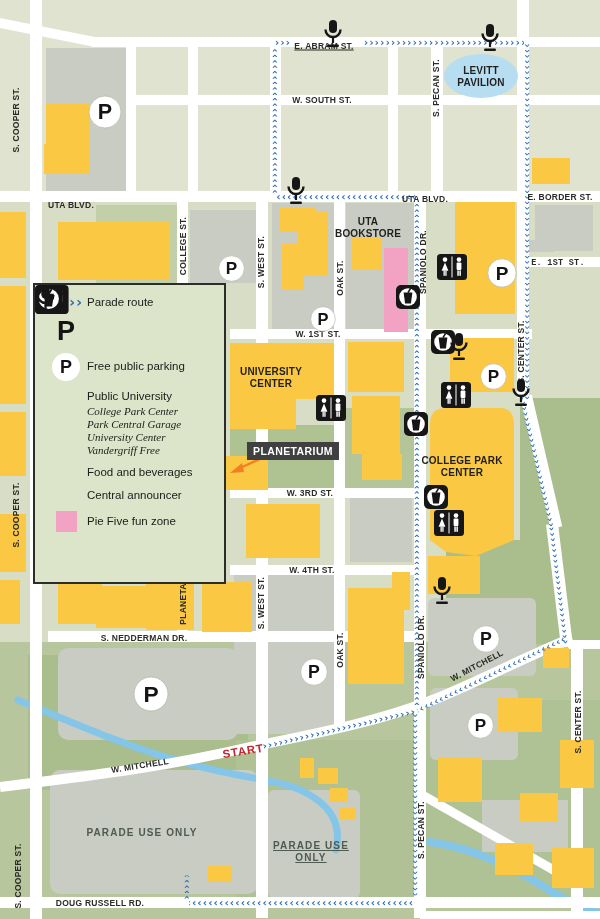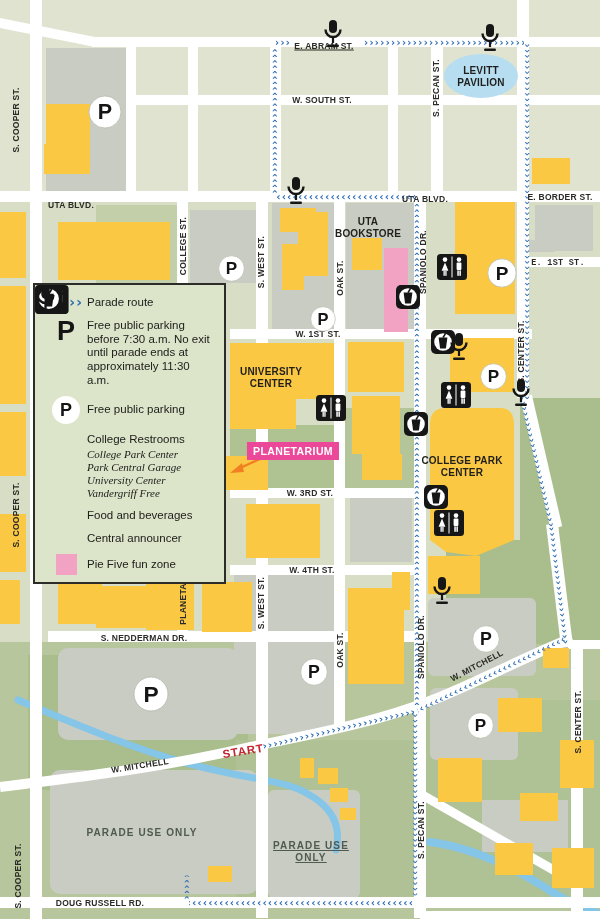--- a/index.html
+++ b/index.html
@@ -7,21 +7,21 @@
          font-family:"Liberation Sans",sans-serif;background:#dfe3cf;}
   .stage svg{position:absolute;left:0;top:0;}
   .route-seg{position:absolute;height:13px;overflow:hidden;color:#2d6cb4;
              font:800 10px/12px "DejaVu Sans",sans-serif;letter-spacing:1.3px;
              white-space:nowrap;z-index:10;text-align:left;}
   .street-label{position:absolute;font:700 8.5px/9px "Liberation Sans",sans-serif;
                 color:#2b2b27;letter-spacing:.25px;white-space:nowrap;z-index:20;}
   .place-label{position:absolute;z-index:22;text-align:center;white-space:pre-line;}
   .pl-building{font:700 10px/11.5px "Liberation Sans",sans-serif;color:#201f1c;letter-spacing:.2px;}
   .pl-lot{font:600 10px/12px "Liberation Sans",sans-serif;color:#4f5a50;letter-spacing:1.1px;}
-  .pl-badge{background:#ec4899;color:#fff;font:800 10.5px/12px "Liberation Sans",sans-serif;
+  .pl-badge{background:#404040;color:#fff;font:800 10.5px/12px "Liberation Sans",sans-serif;
             padding:3px 6px;letter-spacing:.4px;white-space:nowrap;}
   .pl-start{color:#c42532;font:900 11.5px/12px "Liberation Sans",sans-serif;letter-spacing:.8px;}
   .map-icon{position:absolute;transform:translate(-50%,-50%);z-index:25;line-height:0;}
   
   .legend{position:absolute;left:33px;top:283px;width:193px;height:301px;z-index:40;
           background:#dce5ca;border:2px solid #2c2c28;box-sizing:border-box;
           padding:10px 10px 6px 10px;}
   .lrow{display:flex;align-items:flex-start;margin-bottom:8px;}
   .licon{flex:0 0 42px;display:flex;justify-content:center;align-items:center;line-height:0;}
   .ltext{flex:1;font:400 11.5px/13.8px "Liberation Sans",sans-serif;color:#20201d;padding-top:1px;}
@@ -161,21 +161,20 @@
   <div class="lrow center-row">
     <span class="licon">
           <span class="lchev">›››››</span>
         </span>
     <span class="ltext">Parade route</span>
   </div>
   <div class="lrow">
     <span class="licon">
           <span class="plainP">P</span>
         </span>
-    <span class="ltext">Free public parking before 7:30 a.m. No exit until parade ends at approximately 11:30 a.m.</span>
   </div>
   <div class="lrow center-row">
     <span class="licon">
           <span class="circleP">P</span>
         </span>
     <span class="ltext">Free public parking</span>
   </div>
   <div class="lrow">
     <span class="licon">
           <svg width="33.6" height="29.120000000000005" viewBox="0 0 30 26">
@@ -185,21 +184,21 @@
             <path d="M8 8.6 L4.6 16.8 h6.8 Z" fill="#fff"></path>
             <rect x="6.5" y="16.8" width="1.3" height="5" fill="#fff"></rect>
             <rect x="8.3" y="16.8" width="1.3" height="5" fill="#fff"></rect>
             <circle cx="22" cy="5.6" r="2.3" fill="#fff"></circle>
             <rect x="19.6" y="8.4" width="4.8" height="7.6" rx="1" fill="#fff"></rect>
             <rect x="20.3" y="16.4" width="1.5" height="5.4" fill="#fff"></rect>
             <rect x="22.4" y="16.4" width="1.5" height="5.4" fill="#fff"></rect>
           </svg>
         </span>
     <span class="ltext">
-      <span>College Restrooms</span>
+      <span>Public University</span>
       <div class="sublabels">
         <div>College Park Center</div>
         <div>Park Central Garage</div>
         <div>University Center</div>
         <div>Vandergriff Free</div>
       </div>
     </span>
   </div>
   <div class="lrow center-row">
     <span class="licon">

